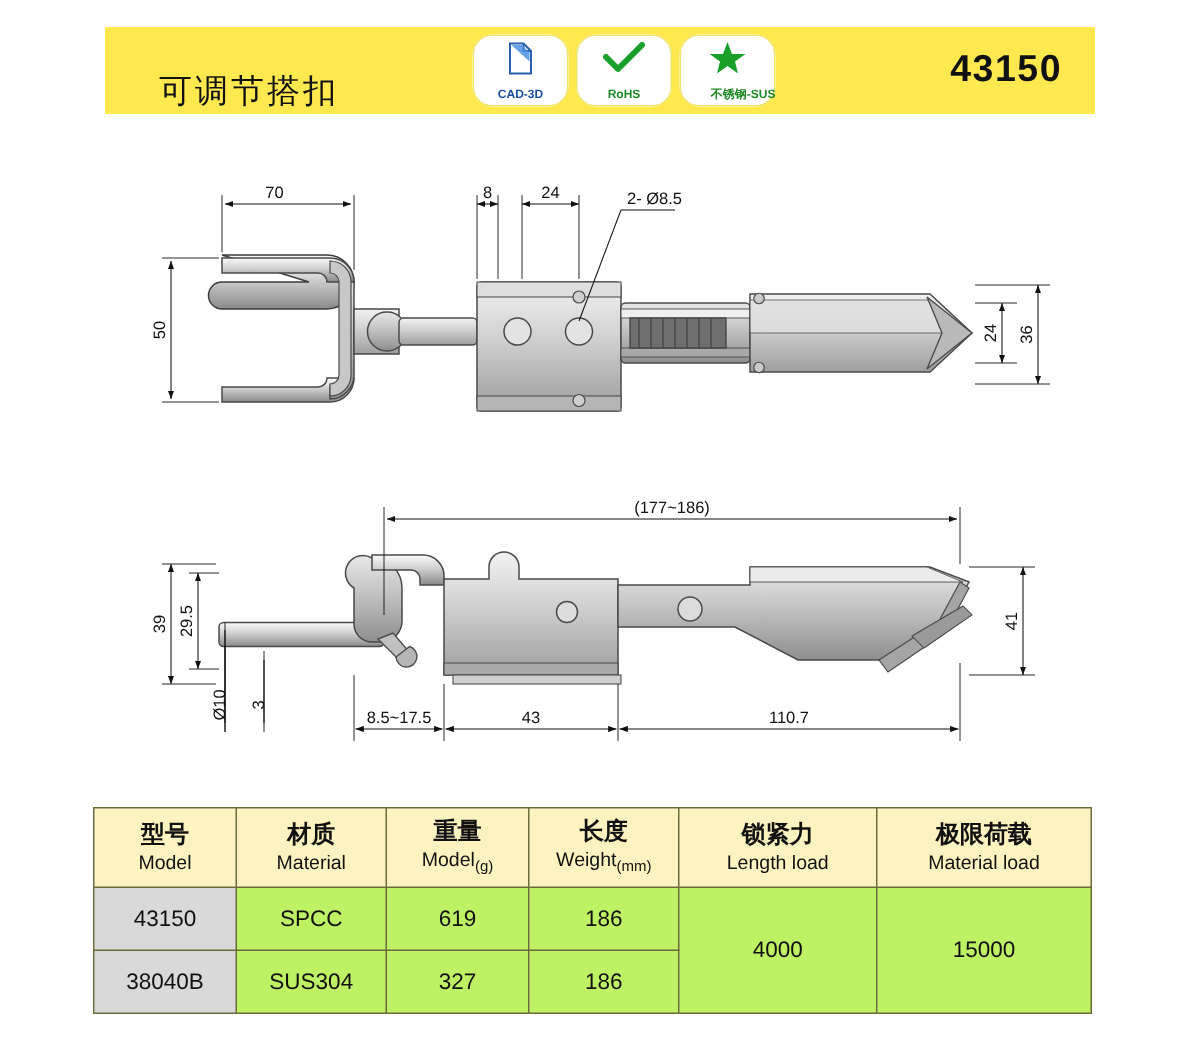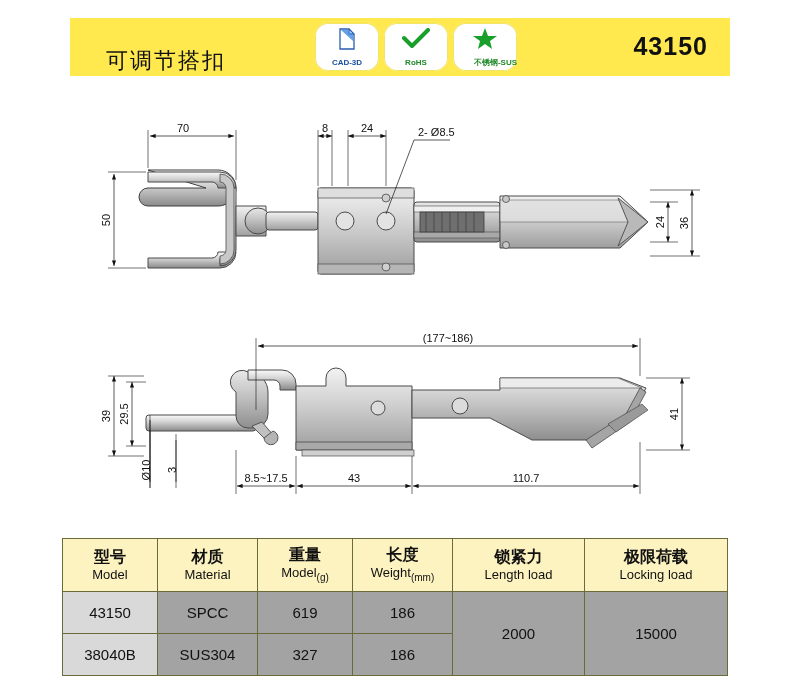--- a/index.html
+++ b/index.html
@@ -136,21 +136,21 @@
   .th-en {
     display: block;
     font-size: 13px;
   }
   .th-unit {
     font-size: 10px;
     vertical-align: sub;
   }
   .spec-table tbody td {
     height: 33px;
-    background: #a3a3a3;
+    background: #bef264;
   }
   .spec-table tbody td.model-cell {
     background: #d9d9d9;
   }
   .col-model { width: 95px; }
   .col-material { width: 100px; }
   .col-weight { width: 95px; }
   .col-length { width: 100px; }
   .col-lock { width: 132px; }
   .col-ult { width: 143px; }
@@ -407,31 +407,31 @@
       <th>
         <span class="th-cn">长度</span>
         <span class="th-en"><span>Weight</span><span class="th-unit">(mm)</span></span>
       </th>
       <th>
         <span class="th-cn">锁紧力</span>
         <span class="th-en">Length load</span>
       </th>
       <th>
         <span class="th-cn">极限荷载</span>
-        <span class="th-en">Locking load</span>
+        <span class="th-en">Material load</span>
       </th>
     </tr>
   </thead>
   <tbody>
     <tr>
       <td class="model-cell">43150</td>
       <td>SPCC</td>
       <td>619</td>
       <td>186</td>
-      <td rowspan="2">2000</td>
+      <td rowspan="2">4000</td>
       <td rowspan="2">15000</td>
     </tr>
     <tr>
       <td class="model-cell">38040B</td>
       <td>SUS304</td>
       <td>327</td>
       <td>186</td>
     </tr>
   </tbody>
 </table>

